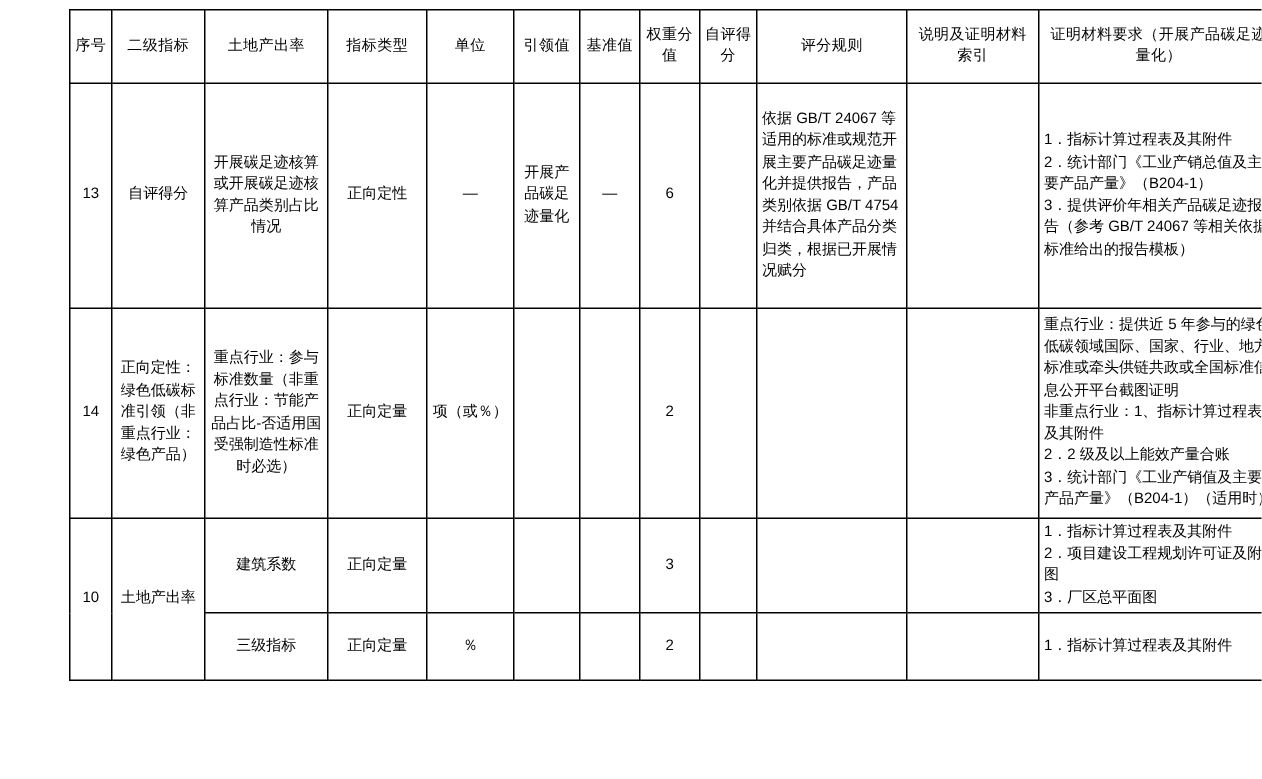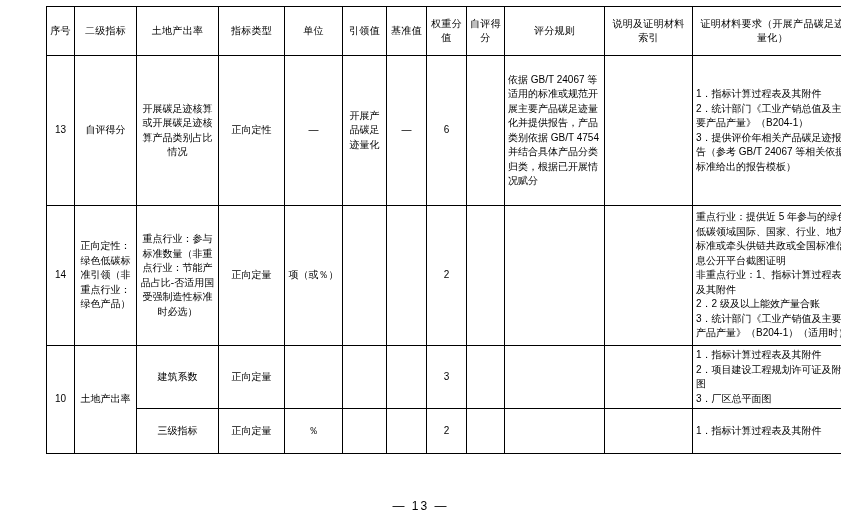--- a/index.html
+++ b/index.html
@@ -172,15 +172,14 @@
         <td class="center">2</td>
         <td class="center"></td>
         <td class="rule-cell cellwrap"></td>
         <td class="center"></td>
         <td class="req-cell cellwrap" style="white-space: pre-line;">1．指标计算过程表及其附件</td>
       </tr>
 
     </tbody>
   </table>
 
-  <div class="footer">— 13 —</div>
 
 </div>
 
 </body></html>

